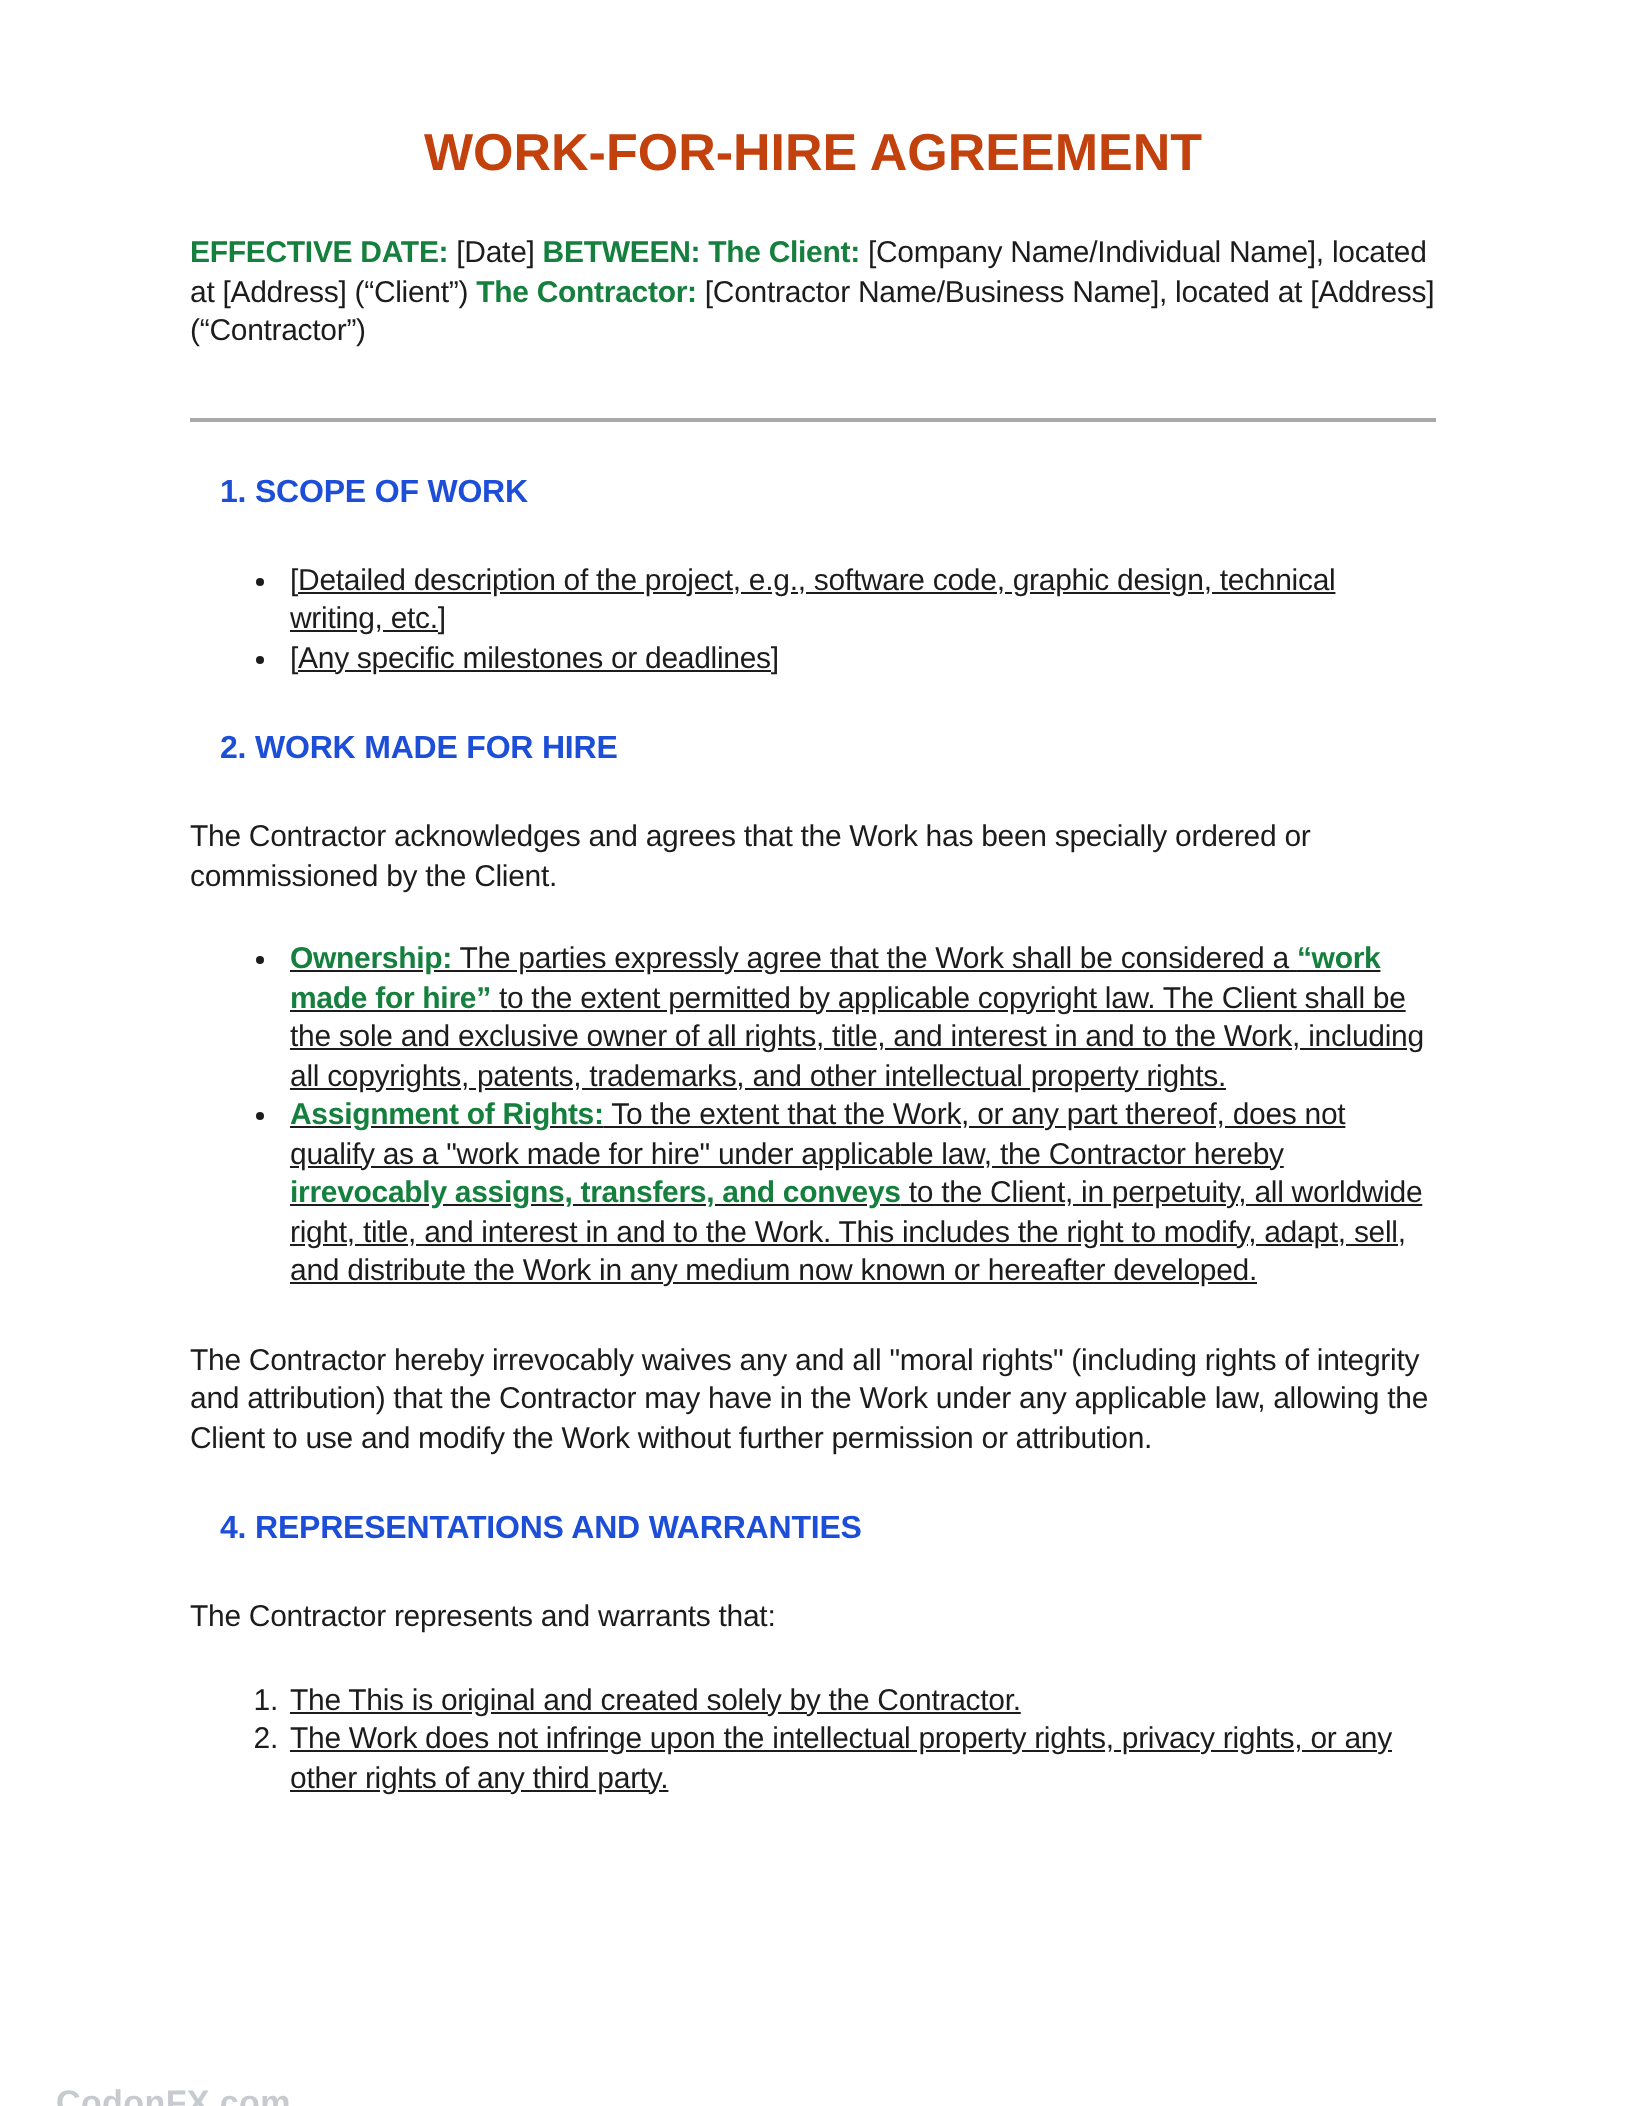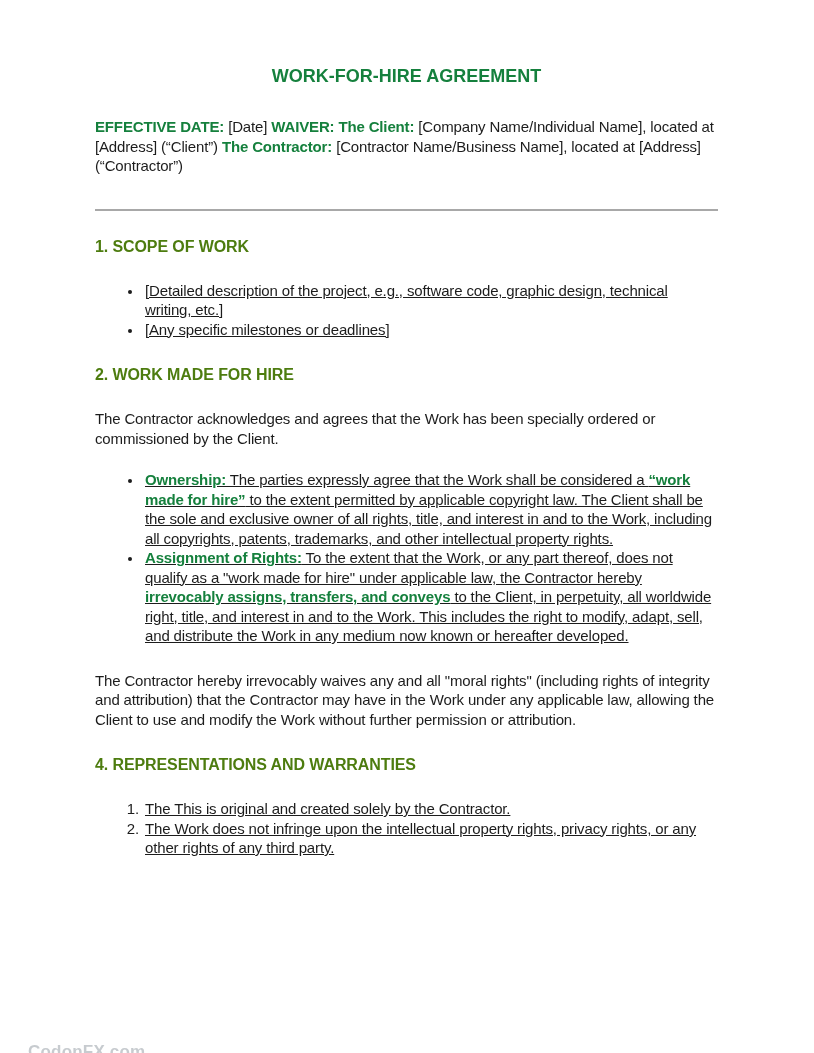--- a/index.html
+++ b/index.html
@@ -13,48 +13,48 @@
     height: 1053px;
     background: #ffffff;
     overflow: hidden;
     font-family: "Liberation Sans", "DejaVu Sans", sans-serif;
     color: #1c1c1c;
   }
   .doc {
     padding: 60px 96px 0 95px;
   }
   h1.doc-title {
-    font-size: 18px;
+    font-size: 26px;
     line-height: 32px;
     font-weight: bold;
     text-align: center;
     margin: 0 0 25px 0;
-    color: #15803d;
+    color: #c2410c;
     letter-spacing: 0px;
   }
   p.body-text {
     font-size: 15px;
     line-height: 19.5px;
     margin: 0 0 22px 0;
     letter-spacing: -0.15px;
   }
   p.intro-text {
     margin-bottom: 0;
   }
   hr.rule {
     border: none;
     border-top: 2px solid #a8a8a8;
     margin: 33px 0 0 0;
   }
   h2.section-heading {
     font-size: 16px;
     line-height: 20px;
     font-weight: bold;
-    margin: 26px 0 24px 0;
-    color: #4d7c0f;
+    margin: 26px 0 24px 15px;
+    color: #1d4ed8;
     letter-spacing: -0.1px;
   }
   ul.bullet-list, ol.numbered-list {
     margin: 0 0 25px 0;
     padding: 0 0 0 48px;
     font-size: 15px;
     line-height: 19.5px;
     letter-spacing: -0.15px;
   }
   ul.bullet-list li, ol.numbered-list li {
@@ -82,21 +82,21 @@
   }
 </style>
 </head>
 <body>
 
 <div class="page">
   <main class="doc">
 
     <h1 class="doc-title">WORK-FOR-HIRE AGREEMENT</h1>
 
-    <p class="body-text intro-text"><b>EFFECTIVE DATE:</b> [Date] <b>WAIVER: The Client:</b> [Company Name/Individual Name], located at [Address] (“Client”) <b>The Contractor:</b> [Contractor Name/Business Name], located at [Address] (“Contractor”)</p>
+    <p class="body-text intro-text"><b>EFFECTIVE DATE:</b> [Date] <b>BETWEEN: The Client:</b> [Company Name/Individual Name], located at [Address] (“Client”) <b>The Contractor:</b> [Contractor Name/Business Name], located at [Address] (“Contractor”)</p>
 
     <hr class="rule">
 
     <section>
       <h2 class="section-heading">1. SCOPE OF WORK</h2>
       <ul class="bullet-list">
         <li>[Detailed description of the project, e.g., software code, graphic design, technical writing, etc.]</li>
         <li>[Any specific milestones or deadlines]</li>
       </ul>
     </section>
@@ -109,20 +109,21 @@
         <li><b>Assignment of Rights:</b> To the extent that the Work, or any part thereof, does not qualify as a "work made for hire" under applicable law, the Contractor hereby <b>irrevocably assigns, transfers, and conveys</b> to the Client, in perpetuity, all worldwide right, title, and interest in and to the Work. This includes the right to modify, adapt, sell, and distribute the Work in any medium now known or hereafter developed.</li>
       </ul>
     </section>
 
     <section>
       <p class="body-text">The Contractor hereby irrevocably waives any and all "moral rights" (including rights of integrity and attribution) that the Contractor may have in the Work under any applicable law, allowing the Client to use and modify the Work without further permission or attribution.</p>
     </section>
 
     <section>
       <h2 class="section-heading">4. REPRESENTATIONS AND WARRANTIES</h2>
+      <p class="body-text">The Contractor represents and warrants that:</p>
       <ol class="numbered-list">
         <li>The This is original and created solely by the Contractor.</li>
         <li>The Work does not infringe upon the intellectual property rights, privacy rights, or any other rights of any third party.</li>
       </ol>
     </section>
 
   </main>
 
   <div class="watermark">CodonFX.com</div>
 </div>

